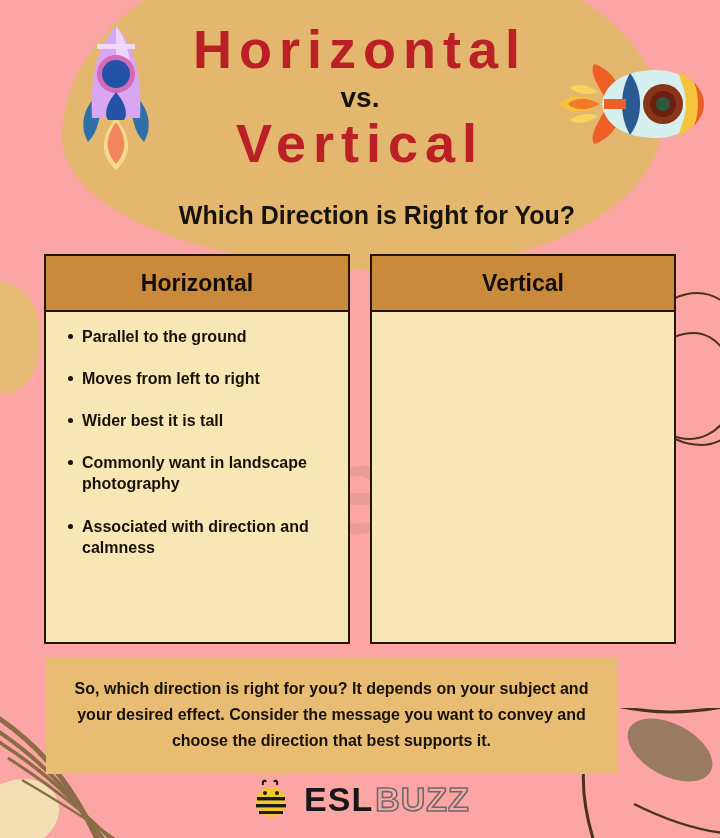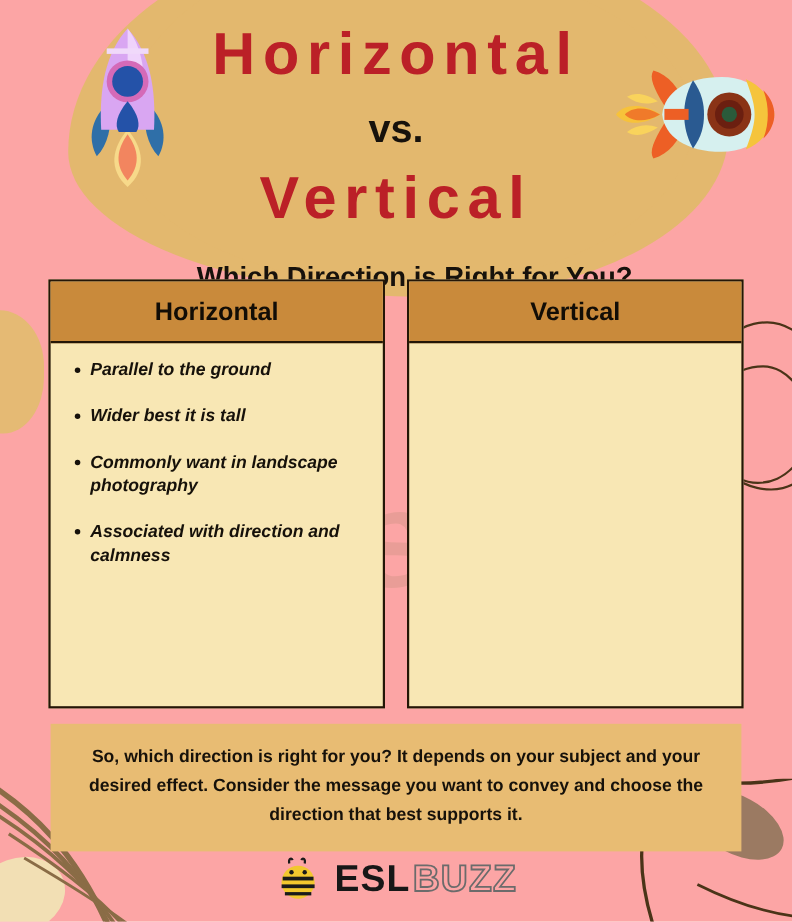--- a/index.html
+++ b/index.html
@@ -75,23 +75,23 @@
     margin: 0;
     padding-top: 22px;
     font-size: 54px;
     font-weight: bold;
     color: #bb2027;
     letter-spacing: 7px;
     line-height: 1.02;
     font-family: "Liberation Sans Narrow", "Liberation Sans", sans-serif;
   }
   .title-vs {
-    margin: 16px;
+    margin: 2px;
     padding-top: 4px;
-    font-size: 36px;
+    font-size: 28px;
     font-weight: bold;
     color: #17120c;
     letter-spacing: 0px;
     line-height: 1.1;
   }
   .title-sub {
     margin: 0;
     padding-top: 30px;
     font-size: 25px;
     font-weight: bold;
@@ -141,21 +141,20 @@
   }
   .card-body {
     padding: 14px 10px 20px 14px;
     min-height: 330px;
     box-sizing: border-box;
   }
   .card-body ul {
     margin: 0;
     padding: 0 0 0 22px;
     list-style: none;
-    font-style: italic;
   }
   .card-body li {
     position: relative;
     font-size: 16px;
     font-weight: bold;
     color: #16110a;
     line-height: 1.32;
     margin-bottom: 21px;
   }
   .card-body li:last-child { margin-bottom: 0; }
@@ -168,21 +167,21 @@
     height: 5px;
     border-radius: 50%;
     background: #16110a;
   }
 
   
   .conclusion {
     position: absolute;
     left: 46px;
     top: 658px;
-    width: 628px;
+    width: 571px;
     background: #e8bc73;
     padding: 18px 26px 20px 26px;
     box-sizing: border-box;
     text-align: center;
     font-size: 16px;
     font-weight: bold;
     color: #16110a;
     line-height: 1.62;
   }
 
@@ -298,20 +297,21 @@
     </g>
   </svg>
 
   <div class="cards">
 
     <div class="card">
       <div class="card-header">Horizontal</div>
       <div class="card-body">
         <ul>
           <li>Parallel to the ground</li>
+          <li>Moves from left to right</li>
           <li>Wider best it is tall</li>
           <li>Commonly want in landscape photography</li>
           <li>Associated with direction and calmness</li>
         </ul>
       </div>
     </div>
 
     <div class="card">
       <div class="card-header">Vertical</div>
     </div>

